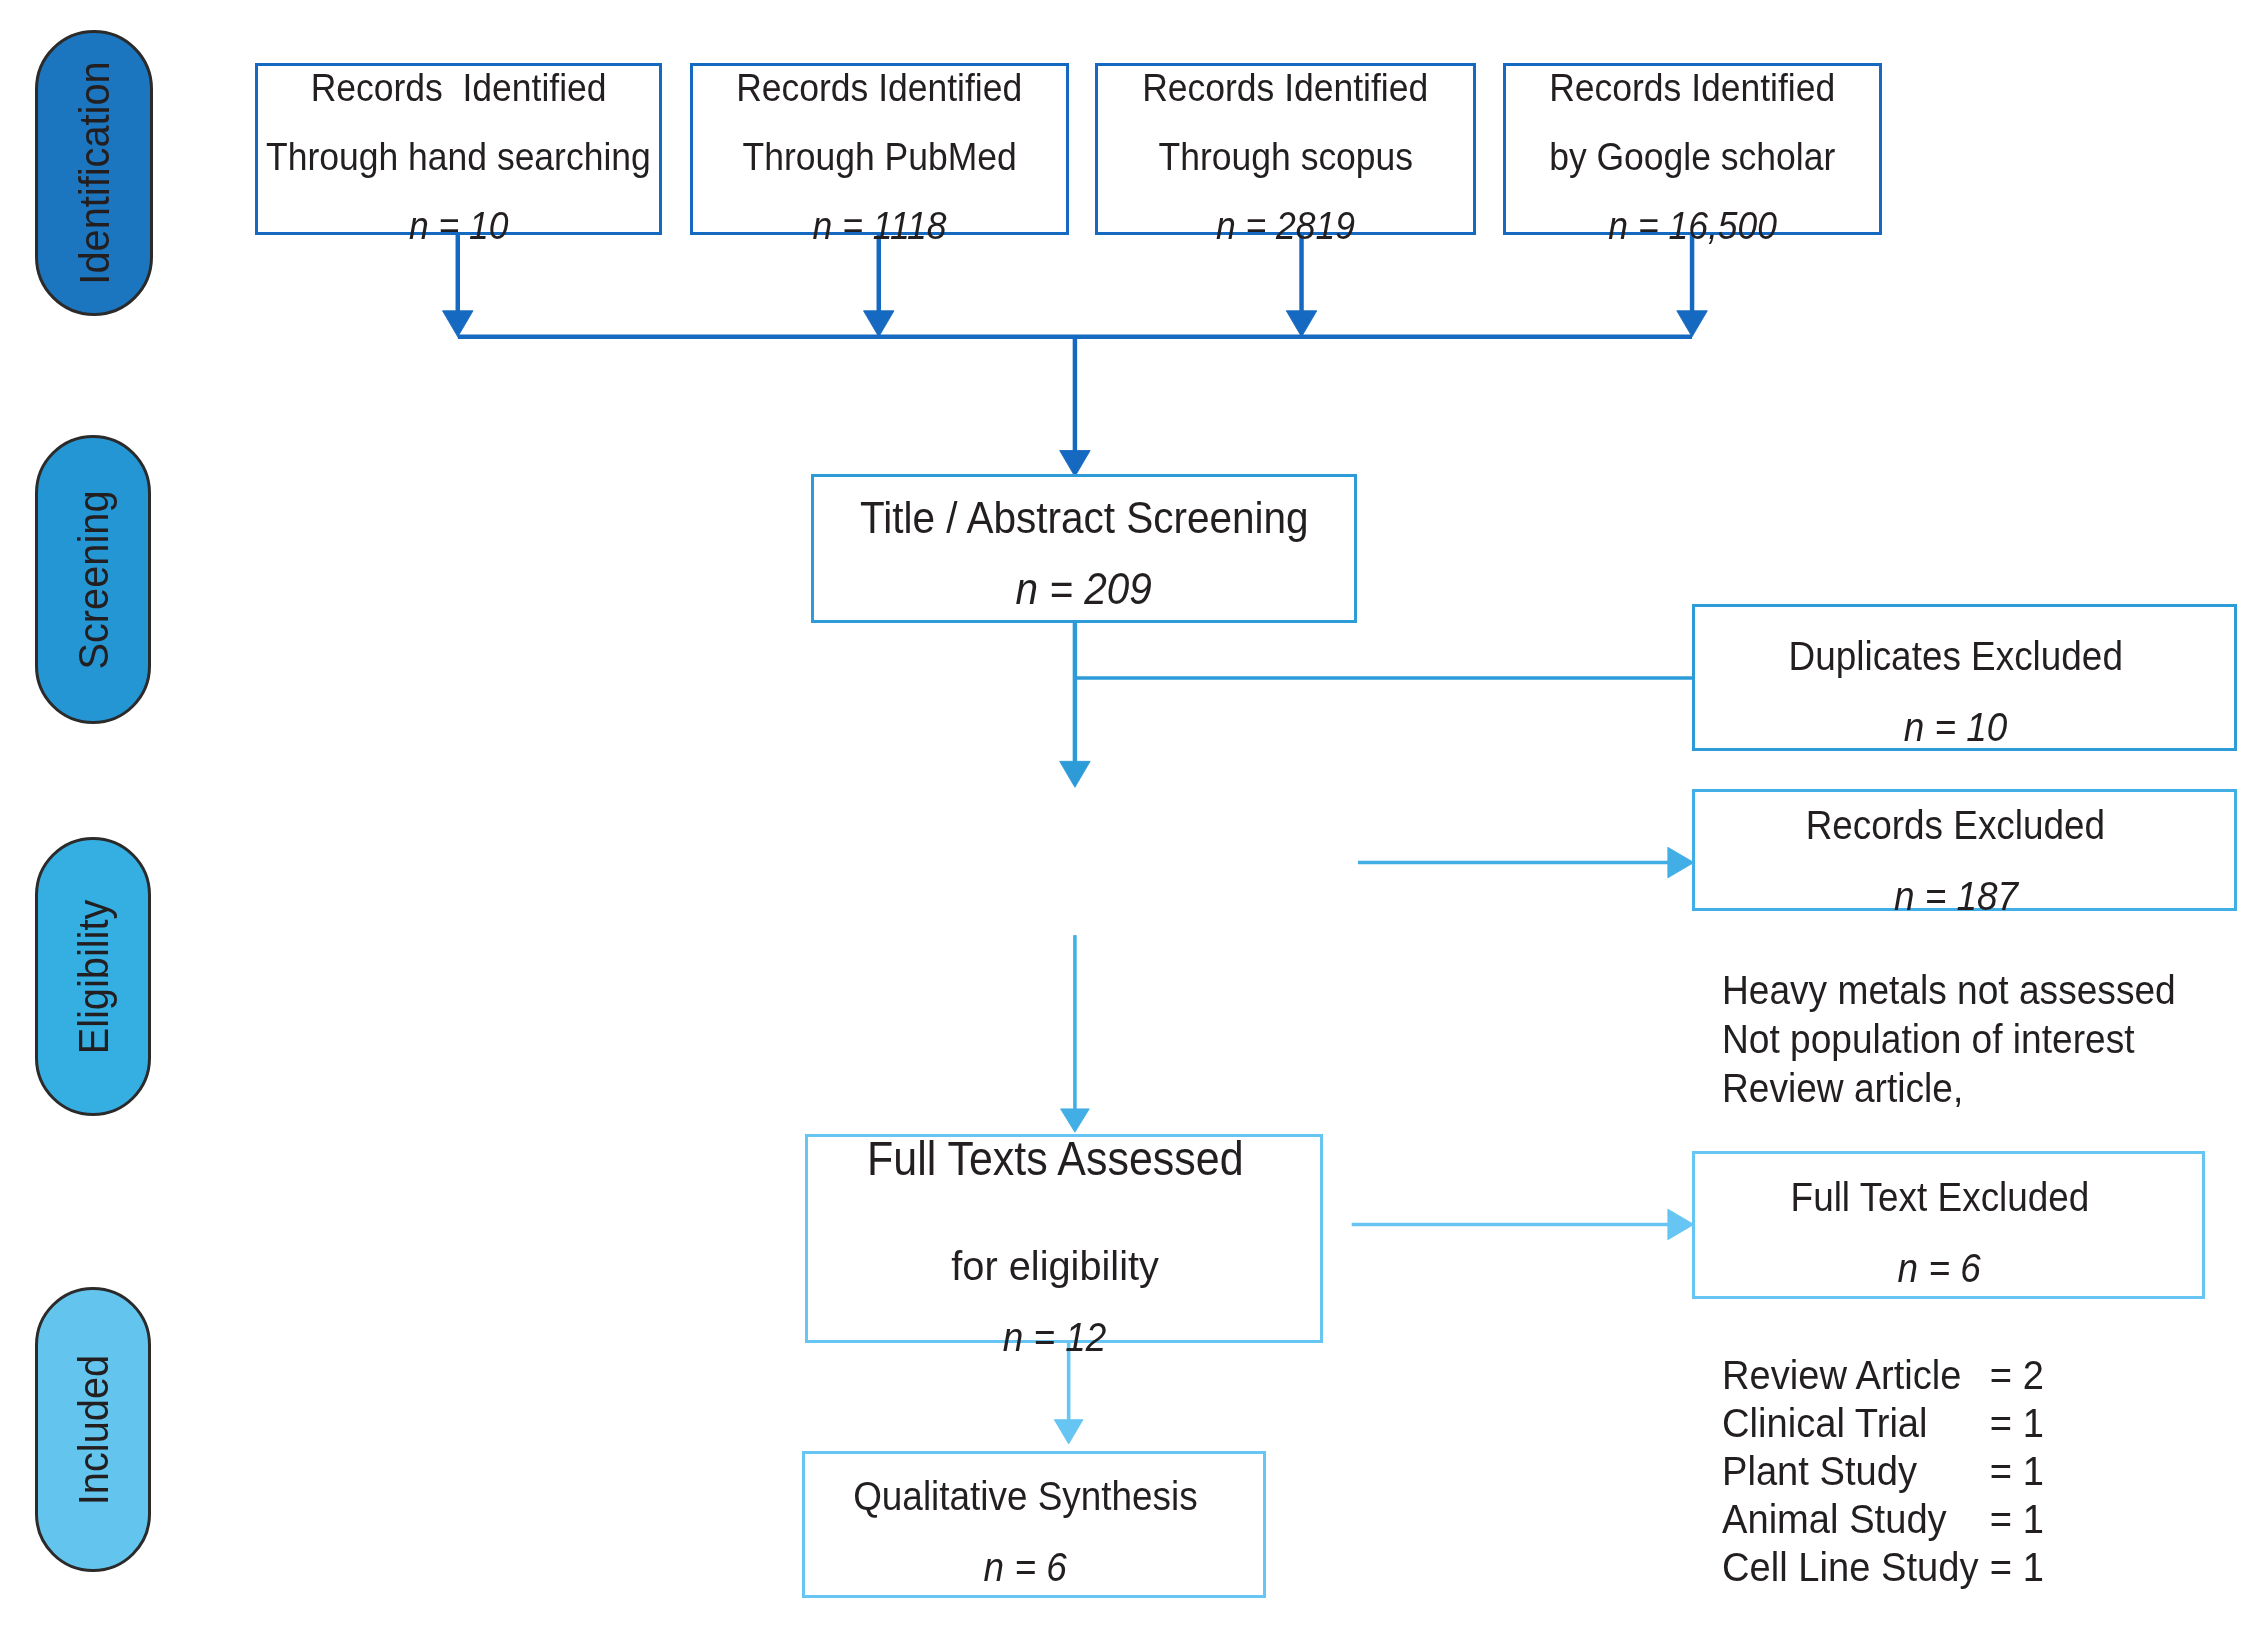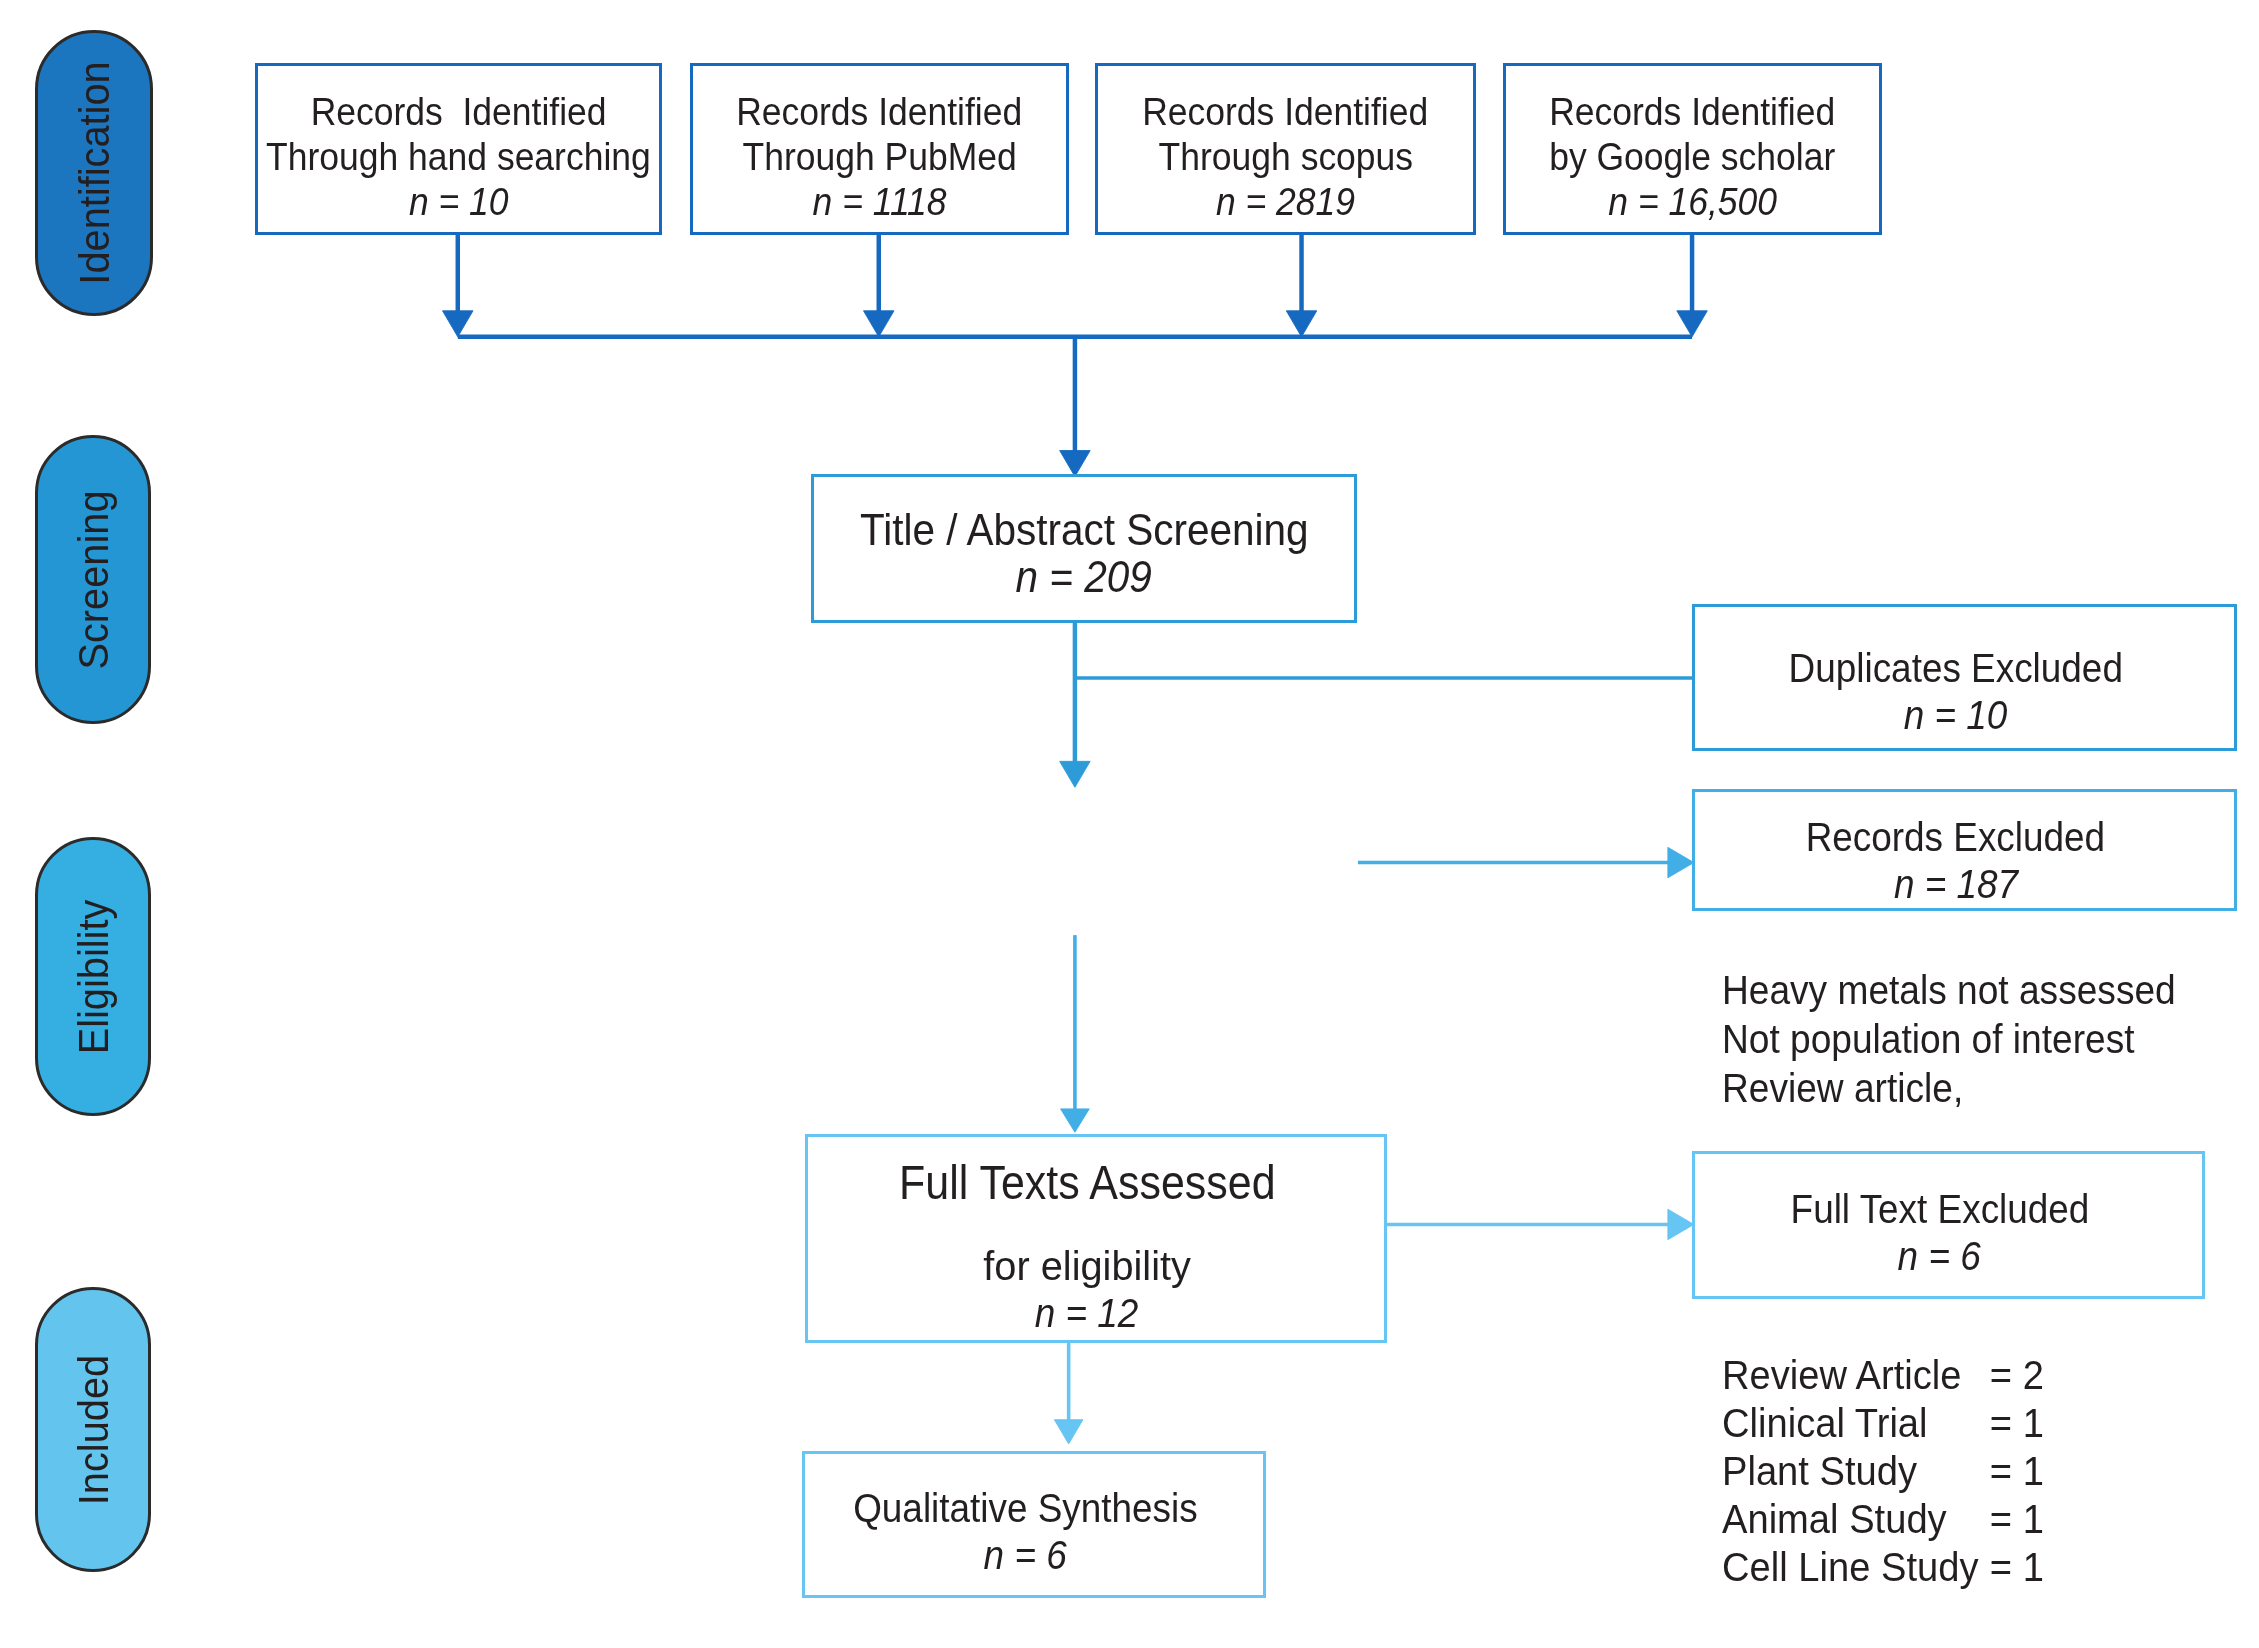--- a/index.html
+++ b/index.html
@@ -10,21 +10,21 @@
 
   
   .pill{position:absolute;border:3.6px solid #2b2b2b;border-radius:107px;box-sizing:border-box;}
   .pill .plabel{position:absolute;left:50%;top:50%;
         transform:translate(-50%,-50%) rotate(-90deg) scaleX(0.925);
         font-size:43px;line-height:1;color:#231f20;white-space:nowrap;}
 
   
   .box{position:absolute;box-sizing:border-box;background:#fff;
        display:flex;flex-direction:column;align-items:center;justify-content:center;
-       text-align:center;--sx:0.90;--lh:47px;}
+       text-align:center;gap:24px;--sx:0.90;--lh:47px;}
   .box .ln{display:block;white-space:pre;transform:scaleX(var(--sx));line-height:var(--lh);}
   .it{font-style:italic;}
 
   
   .ftext{position:absolute;--sx:0.90;}
   .ftext .row{transform:scaleX(var(--sx));transform-origin:left center;white-space:pre;}
 </style>
 </head>
 <body>
 
@@ -120,21 +120,21 @@
     <span class="ln">Records Excluded</span>
     <span class="ln it">n = 187</span>
   </div>
 
   <div class="ftext" style="left:1722px;top:967px;font-size:41px;--sx:0.905;">
     <div class="row" style="height:49px">Heavy metals not assessed</div>
     <div class="row" style="height:49px">Not population of interest</div>
     <div class="row" style="height:49px">Review article,</div>
   </div>
 
-  <div class="box" style="left:805px;top:1134px;width:582px;height:209px;border:3.6px solid #66C5F3;
+  <div class="box" style="left:805px;top:1134px;width:518px;height:209px;border:3.6px solid #66C5F3;
               font-size:41px;padding-top:19.7px;padding-right:18px;">
     <span class="ln" style="font-size:48px;--sx:0.895;margin-bottom:37px;">Full Texts Assessed</span>
     <span class="ln" style="--sx:0.97;">for eligibility</span>
     <span class="ln it">n = 12</span>
   </div>
   <div class="box" style="left:1692px;top:1151px;width:513px;height:148px;border:3.6px solid #66C5F3;
               font-size:41px;padding-top:16px;padding-right:18px;">
     <span class="ln">Full Text Excluded</span>
     <span class="ln it">n = 6</span>
   </div>

